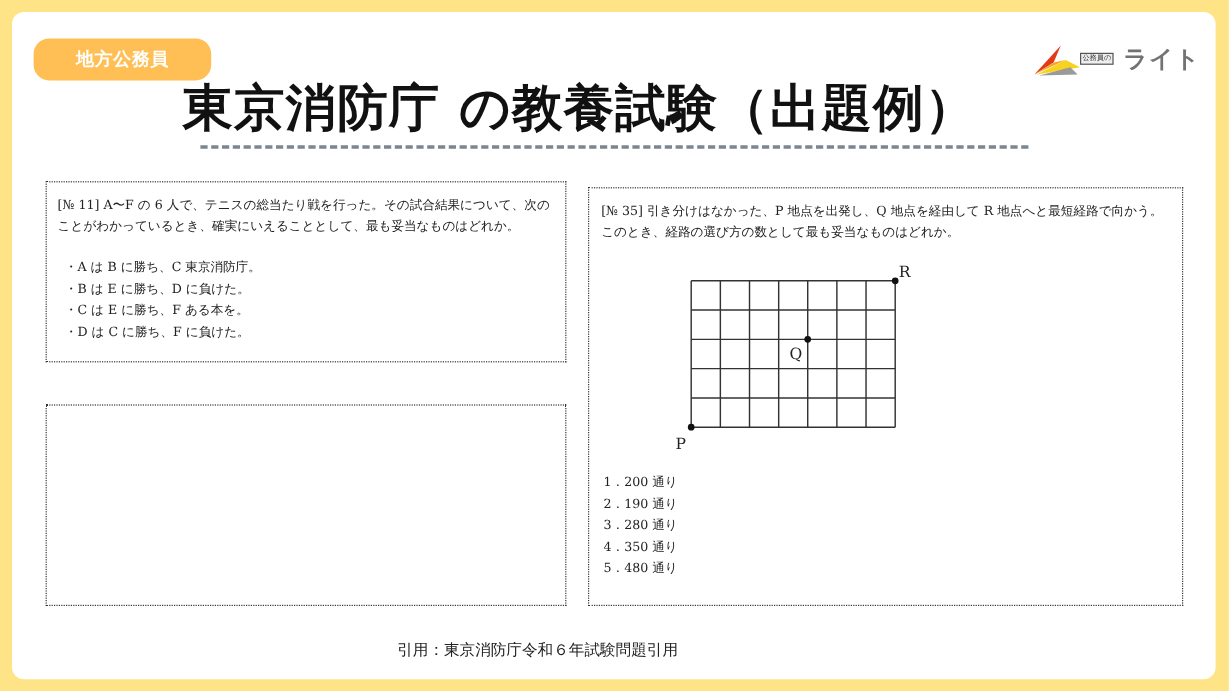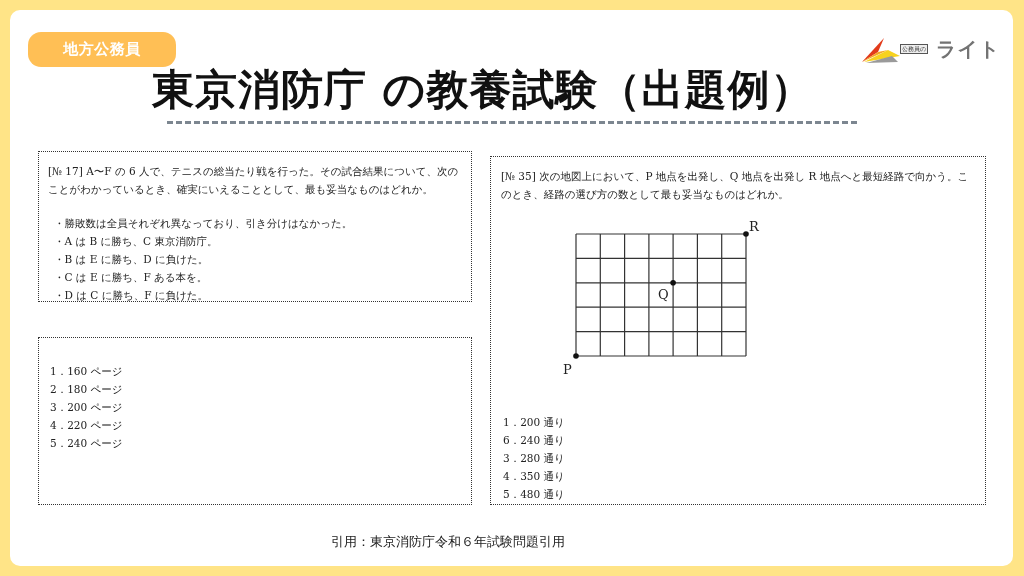--- a/index.html
+++ b/index.html
@@ -51,21 +51,21 @@
   }
   .q17 { left:38px; top:151px; width:434px; height:151px; padding:10px 9px 0 9px; }
   .q22 { left:38px; top:337px; width:434px; height:168px; padding:10px 9px 0 9px; }
   .q23 { left:490px; top:156px; width:496px; height:349px; padding:10px 10px 0 10px; }
   .qtext { font-size:10.5px; line-height:18px; }
   .qlist { margin-top:16px; font-size:10.5px; line-height:18px; }
   .qlist .item { padding-left:6px; }
   .q22 .qlist, .q23 .qlist { margin-top:14px; }
   .q22 .qlist .item, .q23 .qlist .item { padding-left:2px; }
   .grid-wrap { position:absolute; left:70px; top:62px; width:200px; height:160px; }
-  .opts23 { position:absolute; left:12px; top:256px; font-size:10.5px; line-height:18px; }
+  .opts23 { position:absolute; left:12px; top:236px; font-size:10.5px; line-height:18px; }
   .citation {
     position:absolute; left:0; width:896px; top:533px; text-align:center;
     font-size:13px; color:#222;
   }
 </style>
 </head>
 <body>
 
 <div class="card"></div>
 
@@ -80,46 +80,38 @@
     <polygon points="4,28 20,18 30,16" fill="#f5a623"></polygon>
     <polygon points="6,28 30,16 42,22" fill="#f7d21e"></polygon>
     <polygon points="8,29 34,22 40,28" fill="#9a9a9a"></polygon>
   </svg>
   <span class="logo-small">公務員の</span>
   <span class="logo-big">ライト</span>
 </div>
 
 <div class="qbox q17">
   <div class="qtext">
-    <span>[№ 17]</span>
+    <span>[№ 11]</span>
     <span>A〜F の 6 人で、テニスの総当たり戦を行った。その試合結果について、次のことがわかっているとき、確実にいえることとして、最も妥当なものはどれか。</span>
   </div>
   <div class="qlist">
-    <div class="item">・勝敗数は全員それぞれ異なっており、引き分けはなかった。</div>
     <div class="item">・A は B に勝ち、C 東京消防庁。</div>
     <div class="item">・B は E に勝ち、D に負けた。</div>
     <div class="item">・C は E に勝ち、F ある本を。</div>
     <div class="item">・D は C に勝ち、F に負けた。</div>
   </div>
 </div>
 
 <div class="qbox q22">
-  <div class="qlist">
-    <div class="item">1．160 ページ</div>
-    <div class="item">2．180 ページ</div>
-    <div class="item">3．200 ページ</div>
-    <div class="item">4．220 ページ</div>
-    <div class="item">5．240 ページ</div>
-  </div>
 </div>
 
 <div class="qbox q23">
   <div class="qtext">
     <span>[№ 35]</span>
-    <span>次の地図上において、P 地点を出発し、Q 地点を出発し R 地点へと最短経路で向かう。このとき、経路の選び方の数として最も妥当なものはどれか。</span>
+    <span>引き分けはなかった、P 地点を出発し、Q 地点を経由して R 地点へと最短経路で向かう。このとき、経路の選び方の数として最も妥当なものはどれか。</span>
   </div>
   <div class="grid-wrap">
     <svg width="200" height="160" viewBox="0 0 200 160">
       <g stroke="#333" stroke-width="1.2" fill="none">
 
         <line x1="15" y1="15" x2="185" y2="15"></line>
         <line x1="15" y1="39.4" x2="185" y2="39.4"></line>
         <line x1="15" y1="63.8" x2="185" y2="63.8"></line>
         <line x1="15" y1="88.2" x2="185" y2="88.2"></line>
         <line x1="15" y1="112.6" x2="185" y2="112.6"></line>
@@ -136,20 +128,20 @@
       <circle cx="15" cy="137" r="2.8" fill="#111"></circle>
       <circle cx="112.1" cy="63.8" r="2.8" fill="#111"></circle>
       <circle cx="185" cy="15" r="2.8" fill="#111"></circle>
       <text x="2" y="155" font-family="DejaVu Serif, serif" font-size="13" fill="#222">P</text>
       <text x="97" y="80" font-family="DejaVu Serif, serif" font-size="13" fill="#222">Q</text>
       <text x="188" y="12" font-family="DejaVu Serif, serif" font-size="13" fill="#222">R</text>
     </svg>
   </div>
   <div class="opts23">
     <div class="item">1．200 通り</div>
-    <div class="item">6．240 通り</div>
+    <div class="item">2．190 通り</div>
     <div class="item">3．280 通り</div>
     <div class="item">4．350 通り</div>
     <div class="item">5．480 通り</div>
   </div>
 </div>
 
 <div class="citation">引用：東京消防庁令和６年試験問題引用</div>
 
 </body></html>

